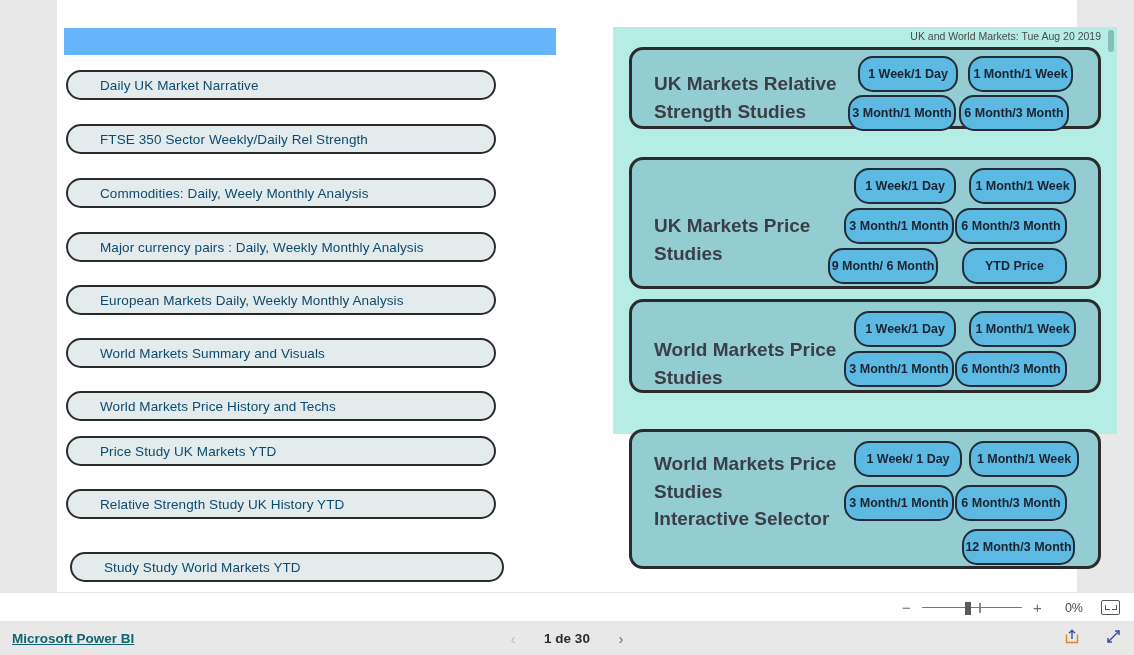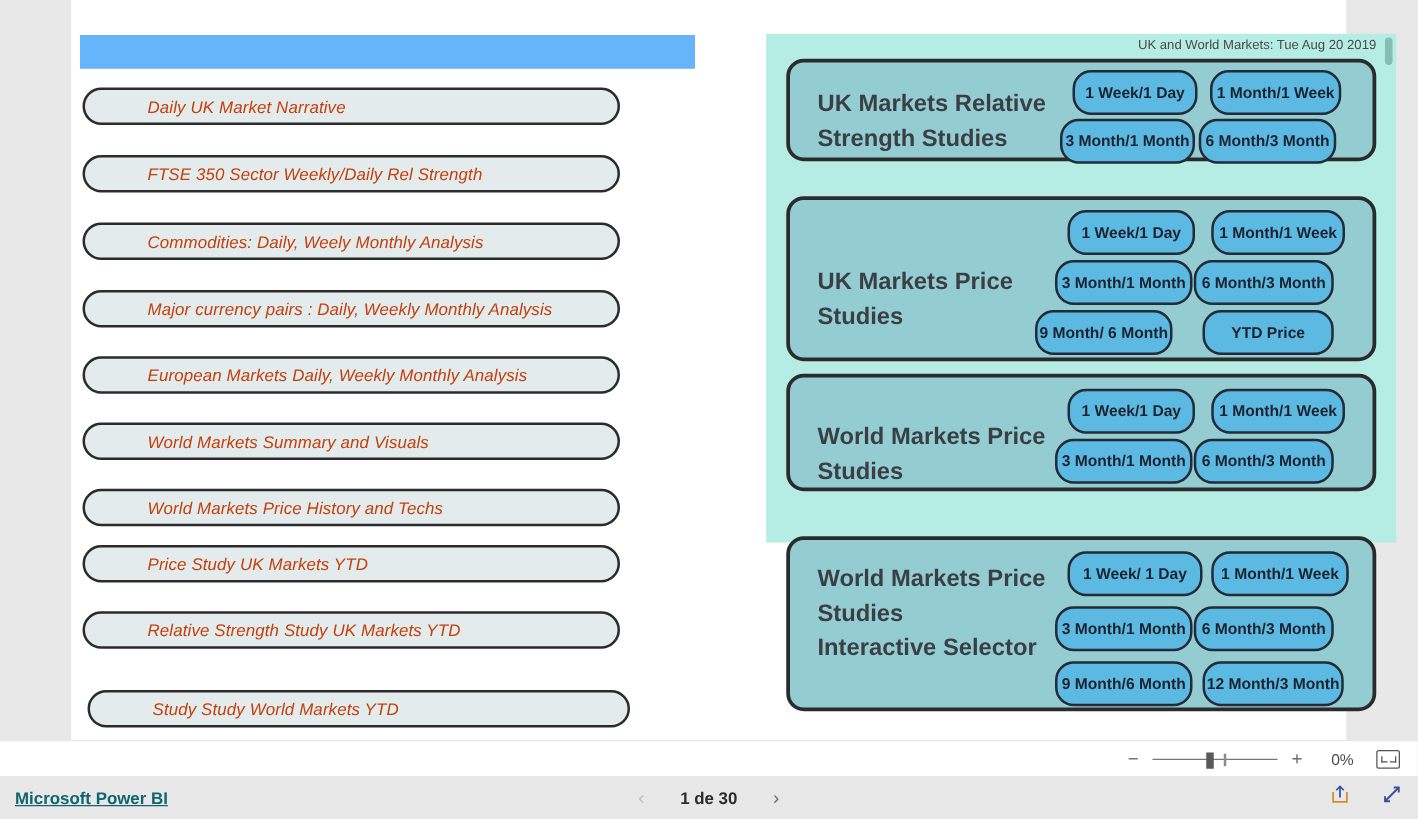--- a/index.html
+++ b/index.html
@@ -40,26 +40,25 @@
     position: absolute;
     height: 30px;
     background: #e3ebed;
     border: 2.5px solid #2b2b2b;
     border-radius: 16px;
     display: flex;
     align-items: center;
     cursor: pointer;
   }
   .nav-pill-label {
-    color: #c2410c;
+    color: #0c4a6e;
     font-size: 13.5px;
     letter-spacing: 0.1px;
-    padding-left: 50px;
+    padding-left: 32px;
     white-space: nowrap;
-    font-style: italic;
   }
 
   
   #right-panel {
     position: absolute;
     left: 556px; top: 27px;
     width: 504px; height: 407px;
     background: #b5ece4;
   }
   #panel-date {
@@ -222,21 +221,21 @@
         <div class="nav-pill" style="left: 6px; top: 276px; width: 430px;">
           <span class="nav-pill-label">World Markets Summary and Visuals</span>
         </div>
         <div class="nav-pill" style="left: 6px; top: 329px; width: 430px;">
           <span class="nav-pill-label">World Markets Price History and Techs</span>
         </div>
         <div class="nav-pill" style="left: 6px; top: 374px; width: 430px;">
           <span class="nav-pill-label">Price Study UK Markets YTD</span>
         </div>
         <div class="nav-pill" style="left: 6px; top: 427px; width: 430px;">
-          <span class="nav-pill-label">Relative Strength Study UK Markets YTD</span>
+          <span class="nav-pill-label">Relative Strength Study UK History YTD</span>
         </div>
         <div class="nav-pill" style="left: 10px; top: 490px; width: 434px;">
           <span class="nav-pill-label">Study Study World  Markets YTD</span>
         </div>
       </div>
   </div>
 
   <div id="right-panel">
     <div id="panel-date">UK and World Markets: Tue Aug 20 2019</div>
     <div id="panel-scrollbar"></div>
@@ -264,21 +263,20 @@
           <div class="period-btn" style="left: 212px; top: 49px; width: 110px;">3 Month/1 Month</div>
           <div class="period-btn" style="left: 323px; top: 49px; width: 112px;">6 Month/3 Month</div>
         </div>
         <div class="study-card" style="left: 16px; top: 402px; width: 472px; height: 140px;">
           <div class="card-title" style="left: 22px; top: 18px; max-width: 200px;">World Markets Price Studies
 Interactive Selector</div>
           <div class="period-btn" style="left: 222px; top: 9px; width: 108px;">1 Week/ 1 Day</div>
           <div class="period-btn" style="left: 337px; top: 9px; width: 110px;">1 Month/1 Week</div>
           <div class="period-btn" style="left: 212px; top: 53px; width: 110px;">3 Month/1 Month</div>
           <div class="period-btn" style="left: 323px; top: 53px; width: 112px;">6 Month/3 Month</div>
-          <div class="period-btn" style="left: 212px; top: 97px; width: 110px;">9 Month/6 Month</div>
           <div class="period-btn" style="left: 330px; top: 97px; width: 113px;">12 Month/3 Month</div>
         </div>
       </div>
   </div>
 
 </div>
 
 <div id="zoom-strip">
   <div id="zoom-controls">
     <span class="zoom-sign">−</span>

